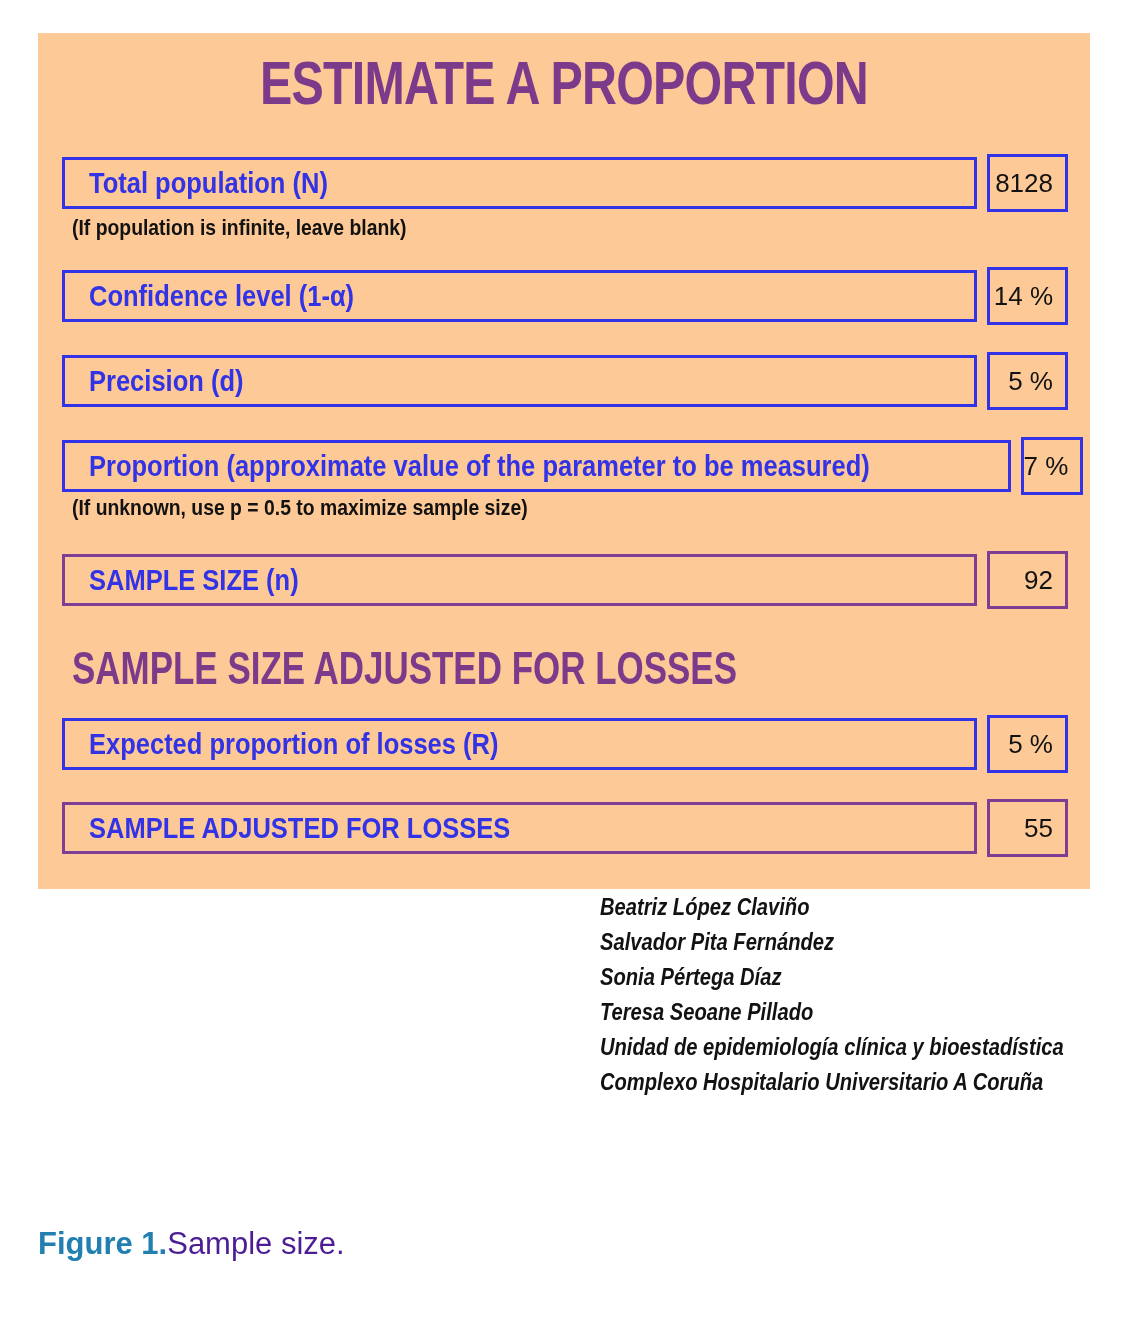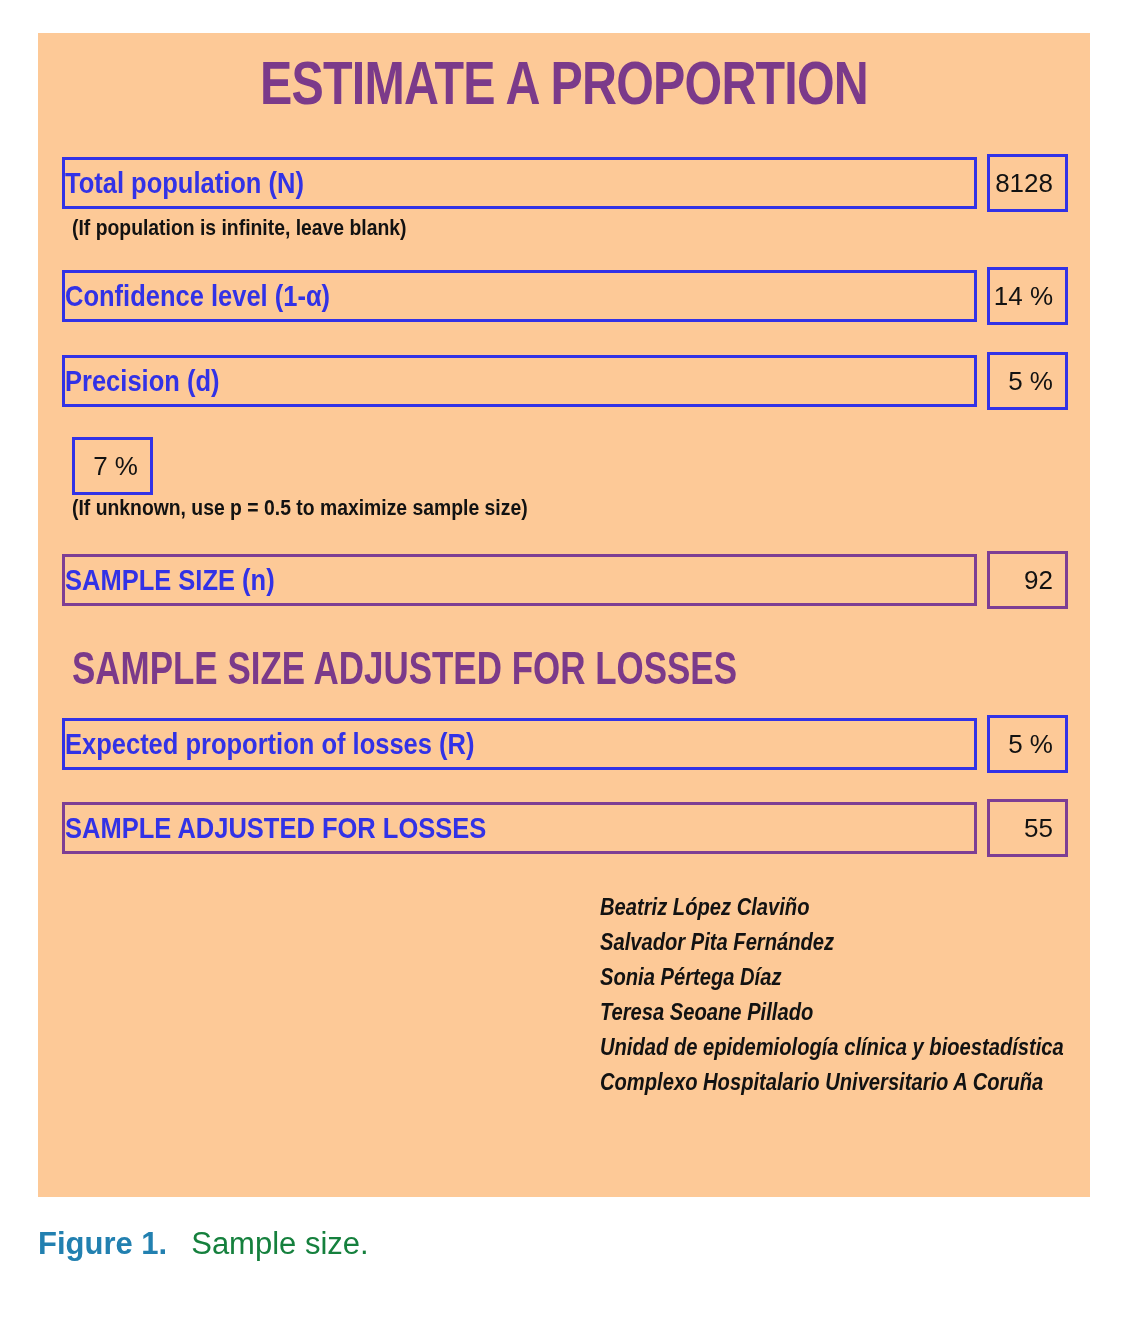--- a/index.html
+++ b/index.html
@@ -9,21 +9,21 @@
   .page {
     position:relative;
     width:1138px; height:1326px;
     background:#ffffff;
     overflow:hidden;
   }
 
   .panel {
     position:absolute;
     left:38px; top:33px;
-    width:1052px; height:1164px;
+    width:1052px; height:856px;
     background:#FDC997;
   }
 
   .title {
     position:absolute;
     top:14px; left:0; right:0;
     text-align:center;
     font-size:62px; font-weight:bold;
     letter-spacing:-1px;
     color:#7B3A8A;
@@ -34,21 +34,21 @@
   .row {
     position:absolute;
     left:24px; right:22px;
     height:58px;
     display:flex; align-items:center;
   }
   .label-box {
     flex:1; height:52px;
     border:3px solid #3232E6;
     display:flex; align-items:center;
-    padding-left:0;
+    padding-left:24px;
     overflow:visible;
   }
   .value-box {
     width:81px; height:58px;
     margin-left:10px;
     border:3px solid #3232E6;
     display:flex; align-items:center; justify-content:flex-end;
     padding-right:12px;
     font-size:26px; color:#121212;
     white-space:nowrap;
@@ -97,21 +97,21 @@
     transform-origin:left center;
   }
 
   .caption {
     position:absolute;
     left:38px; top:1226px;
     font-size:31px;
     white-space:nowrap;
   }
   .caption-label { color:#2280B0; font-weight:bold;margin-top:12px; }
-  .caption-text  { color:#15803d; margin-left:24px; }
+  .caption-text  { color:#4c1d95; margin-left:0; }
 </style>
 </head>
 <body>
 
 <div class="page">
   <div class="panel">
 
     <div class="title">ESTIMATE A PROPORTION</div>
 
     <div class="row" style="top:121px">
@@ -130,20 +130,23 @@
     </div>
 
     <div class="row" style="top:319px">
       <div class="label-box">
         <span class="label-text">Precision (d)</span>
       </div>
       <div class="value-box">5 %</div>
     </div>
 
     <div class="row" style="top:404px">
+      <div class="label-box">
+        <span class="label-text">Proportion (approximate value of the parameter to be measured)</span>
+      </div>
       <div class="value-box">7 %</div>
     </div>
     <div class="note" style="top:462px">(If unknown, use p = 0.5 to maximize sample size)</div>
 
     <div class="row result" style="top:518px">
       <div class="label-box">
         <span class="label-text">SAMPLE SIZE (n)</span>
       </div>
       <div class="value-box">92</div>
     </div>

